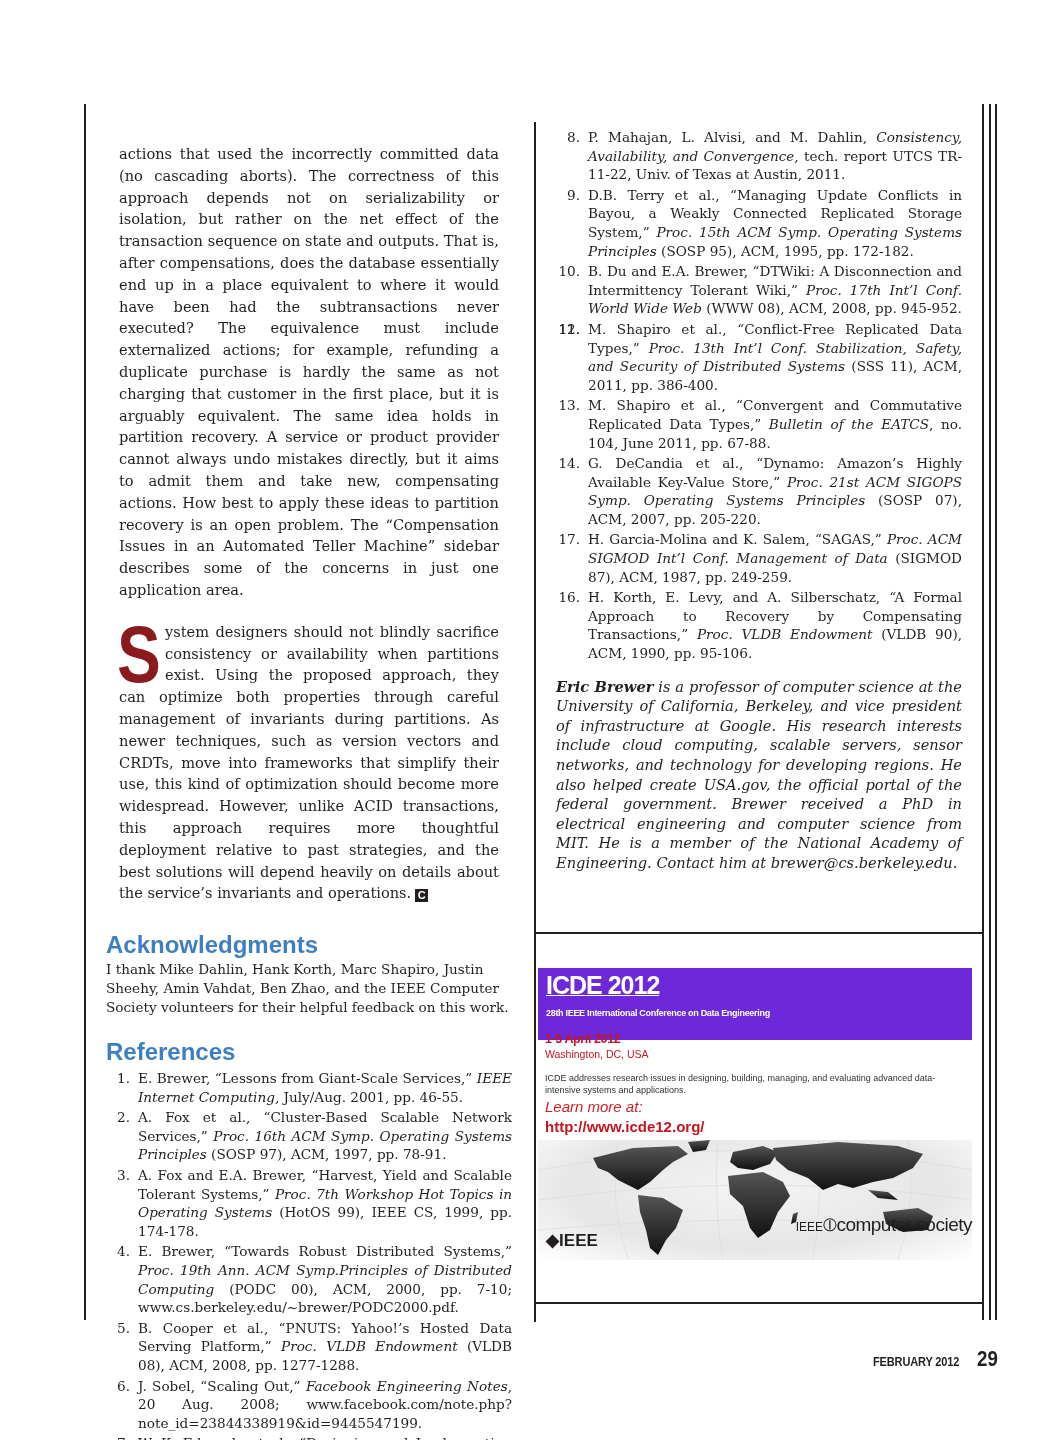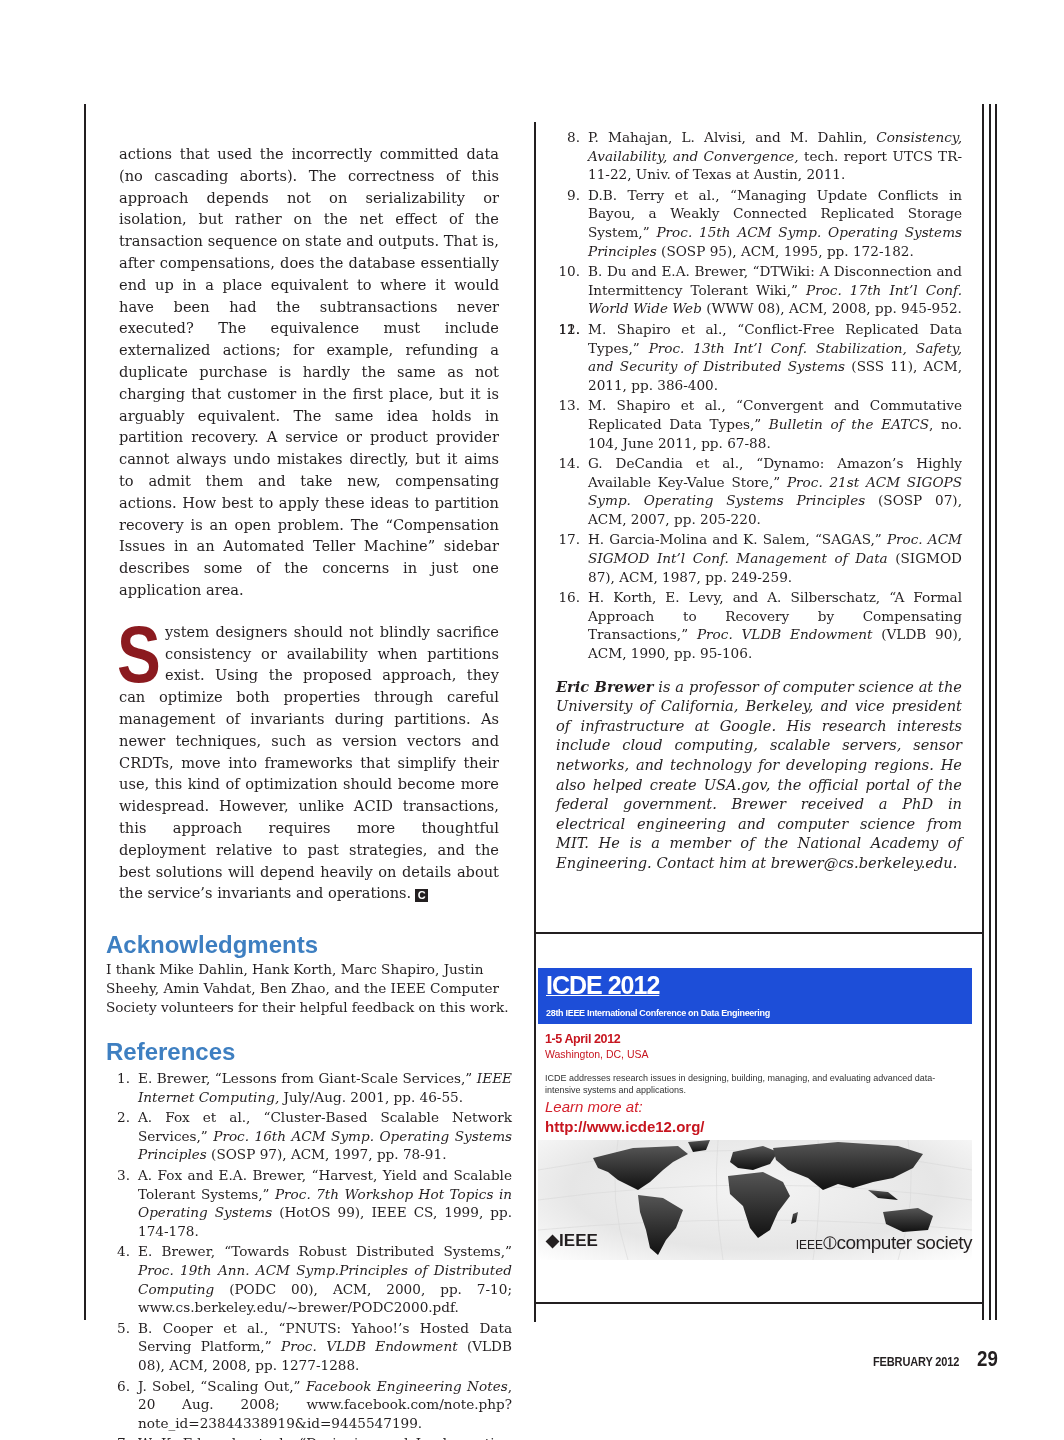--- a/index.html
+++ b/index.html
@@ -35,34 +35,34 @@
   ol.refs li .num { position: absolute; left: 0; width: 24px; text-align: right; }
   .col-right ol.refs { margin-top: 0; }
   .cont { padding-left: 32px; font-size: 13.6px; line-height: 18.6px; margin-bottom: 2px; text-align: justify; }
   i { font-style: italic; }
 
   .bio { margin-top: 14px; font-style: italic; font-size: 14.6px; line-height: 19.6px; text-align: justify; }
   .bio b { font-weight: bold; }
 
   
   .ad { position: absolute; left: 536px; top: 934px; width: 446px; height: 368px; }
-  .ad-banner { position: absolute; left: 2px; top: 34px; width: 434px; height: 56px; background: #1d4ed8; color: #fff;
+  .ad-banner { position: absolute; left: 2px; top: 34px; width: 434px; height: 72px; background: #6d28d9; color: #fff;
                font-family: "Liberation Sans", sans-serif; }
   .ad-title { position: absolute; left: 8px; top: 3px; font-size: 25px; font-weight: bold; letter-spacing: -1px;
               text-decoration: underline; text-decoration-thickness: 1px; }
   .ad-sub { position: absolute; left: 8px; top: 40px; font-size: 9px; font-weight: bold; letter-spacing: -0.3px; }
   .ad-date { position: absolute; left: 9px; top: 98px; font-family: "Liberation Sans", sans-serif; font-size: 12.5px; font-weight: bold; color: #c7151f; letter-spacing: -0.4px; }
   .ad-loc { position: absolute; left: 9px; top: 114px; font-family: "Liberation Sans", sans-serif; font-size: 10.5px; color: #c7151f; }
   .ad-desc { position: absolute; left: 9px; top: 138px; width: 400px; font-family: "Liberation Sans", sans-serif; font-size: 9px; line-height: 12px; color: #333; }
   .ad-learn { position: absolute; left: 9px; top: 164px; font-family: "Liberation Sans", sans-serif; font-size: 15px; font-style: italic; color: #d41f2a; }
   .ad-url { position: absolute; left: 9px; top: 184px; font-family: "Liberation Sans", sans-serif; font-size: 15px; font-weight: bold; color: #c7151f; }
   .ad-map { position: absolute; left: 2px; top: 206px; width: 434px; height: 120px;
             background: radial-gradient(ellipse at 50% 40%, #f4f4f4 0%, #e6e6e6 60%, #ffffff 100%); overflow: hidden; }
   .ad-ieee { position: absolute; left: 10px; top: 296px; font-family: Liberation Sans, sans-serif; font-weight: bold; font-size: 17px; color: #231f20; }
-  .ad-cs { position: absolute; right: 10px; top: 298px; font-family: "Liberation Sans", sans-serif; font-size: 19px; color: #231f20; letter-spacing: -0.5px; }
+  .ad-cs { position: absolute; right: 10px; top: 280px; font-family: "Liberation Sans", sans-serif; font-size: 19px; color: #231f20; letter-spacing: -0.5px; }
   .ad-cs small { font-size: 12px; letter-spacing: 0; }
 
   .footer-month { position: absolute; left: 873px; top: 1354px; font-family: "Liberation Sans", sans-serif; font-weight: bold;
                   font-size: 13px; letter-spacing: -0.2px; transform: scaleX(0.85); transform-origin: left top; }
   .footer-page { position: absolute; left: 977px; top: 1346px; font-family: "Liberation Sans", sans-serif; font-weight: bold;
                  font-size: 22px; transform: scaleX(0.85); transform-origin: left top; }
 </style>
 </head>
 <body>
 

